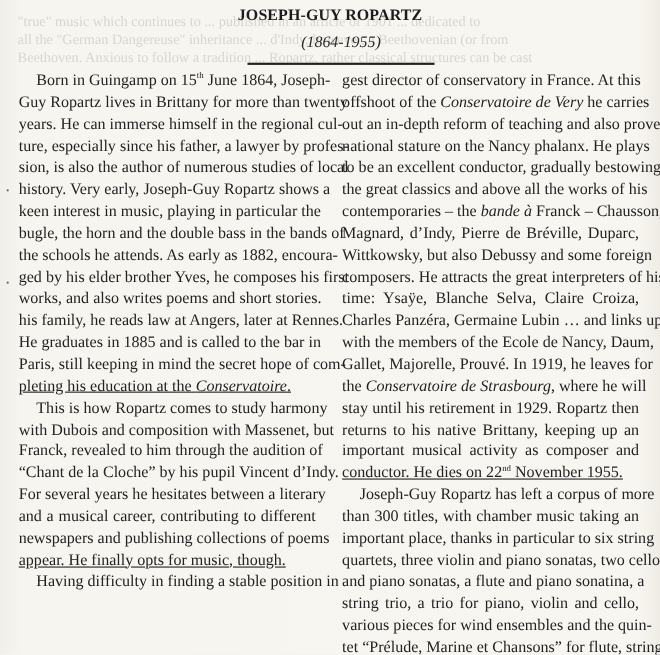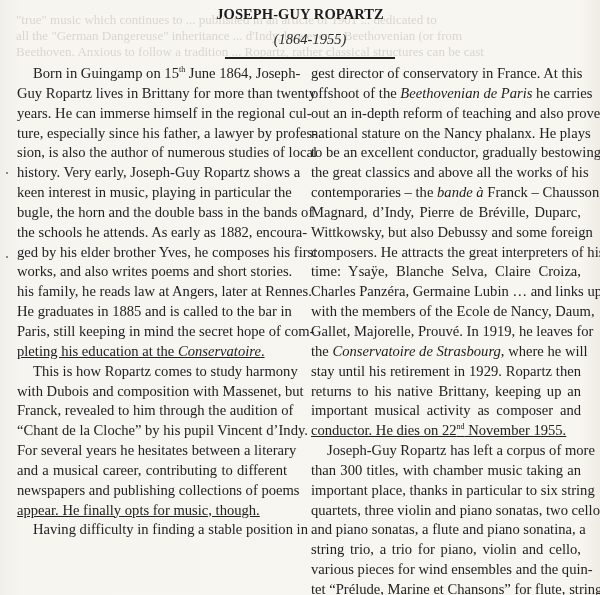--- a/index.html
+++ b/index.html
@@ -81,21 +81,21 @@
       <span class="line"><span>Franck, revealed to him through the audition of</span></span>
       <span class="line"><span>“Chant de la Cloche” by his pupil Vincent d’Indy.</span></span>
       <span class="line"><span>For several years he hesitates between a literary</span></span>
       <span class="line"><span>and a musical career, contributing to different</span></span>
       <span class="line"><span>newspapers and publishing collections of poems</span></span>
       <span class="line last"><span>appear. He finally opts for music, though.</span></span>
       <span class="line" style="text-indent: 16px;"><span>Having difficulty in finding a stable position in</span></span>
     </div>
   <div class="col right" id="col-right">
       <span class="line"><span>gest director of conservatory in France. At this</span></span>
-      <span class="line"><span>offshoot of the </span><i>Beethovenian de Paris</i><span> he carries</span></span>
+      <span class="line"><span>offshoot of the </span><i>Conservatoire de Very</i><span> he carries</span></span>
       <span class="line"><span>out an in-depth reform of teaching and also proves</span></span>
       <span class="line"><span>national stature on the Nancy phalanx. He plays</span></span>
       <span class="line"><span>to be an excellent conductor, gradually bestowing</span></span>
       <span class="line"><span>the great classics and above all the works of his</span></span>
       <span class="line"><span>contemporaries – the </span><i>bande à</i><span> Franck – Chausson,</span></span>
       <span class="line"><span>Magnard, d’Indy, Pierre de Bréville, Duparc,</span></span>
       <span class="line"><span>Wittkowsky, but also Debussy and some foreign</span></span>
       <span class="line"><span>composers. He attracts the great interpreters of his</span></span>
       <span class="line"><span>time: Ysaÿe, Blanche Selva, Claire Croiza,</span></span>
       <span class="line"><span>Charles Panzéra, Germaine Lubin … and links up</span></span>

